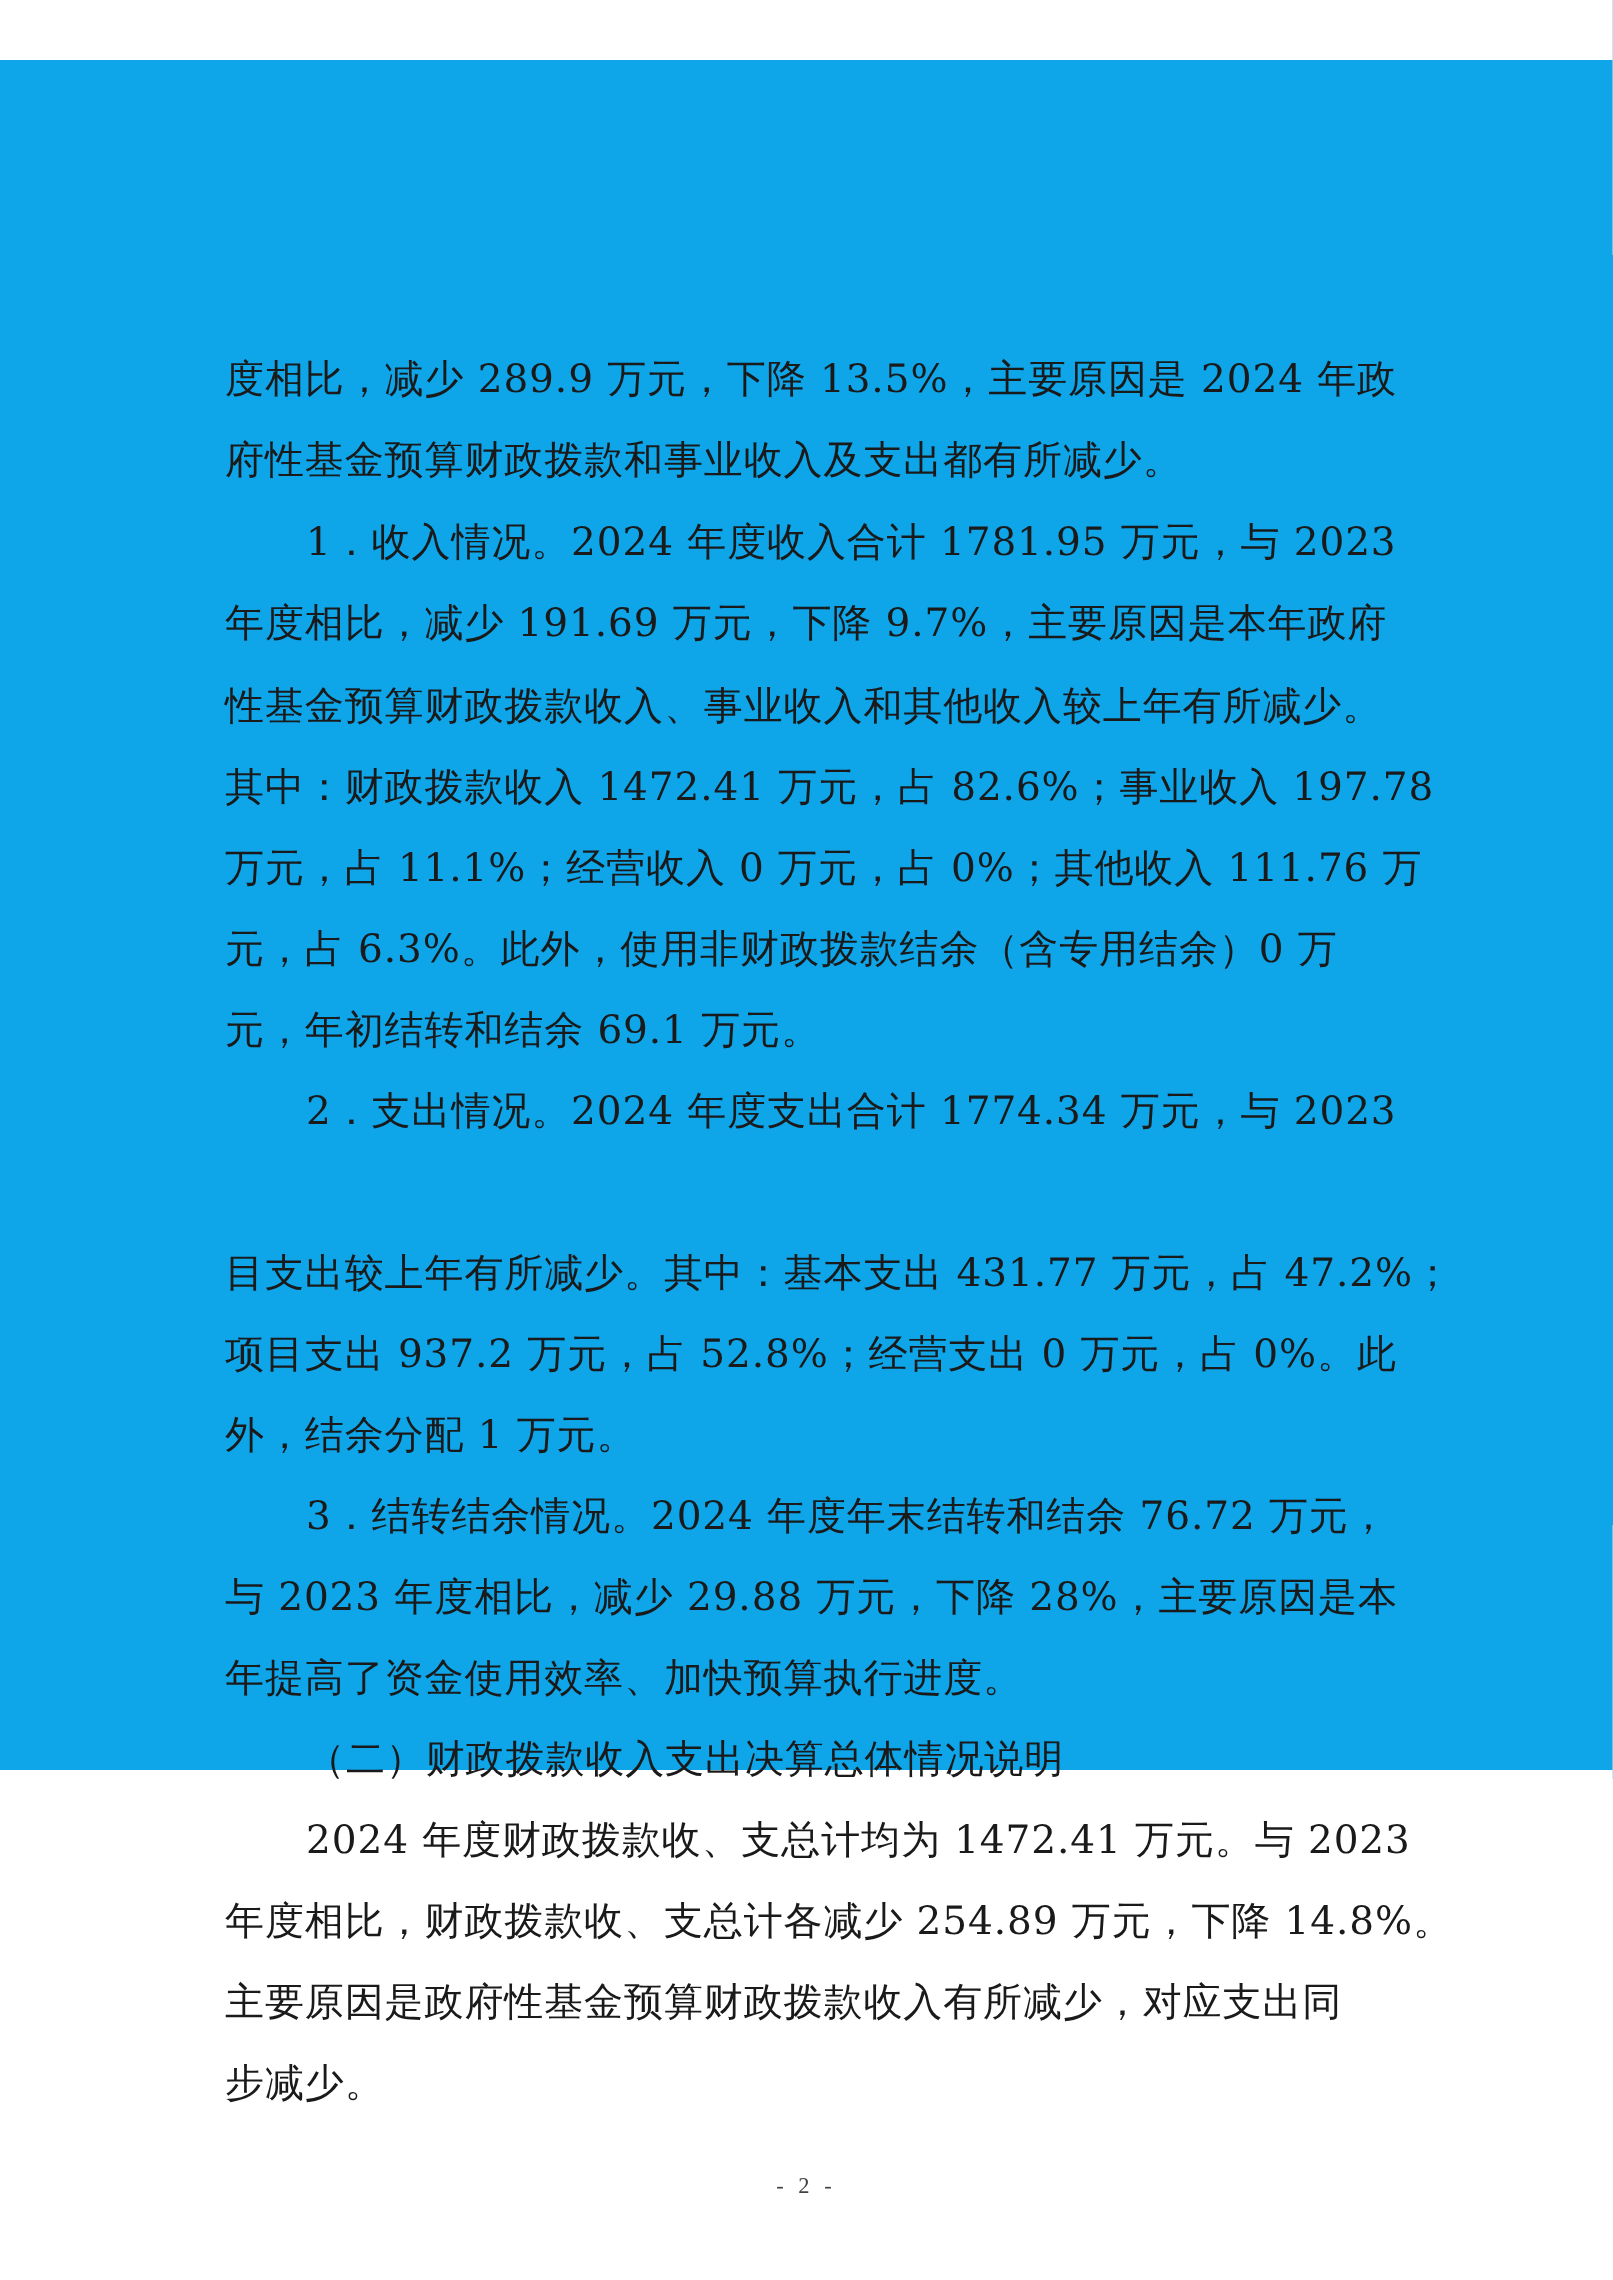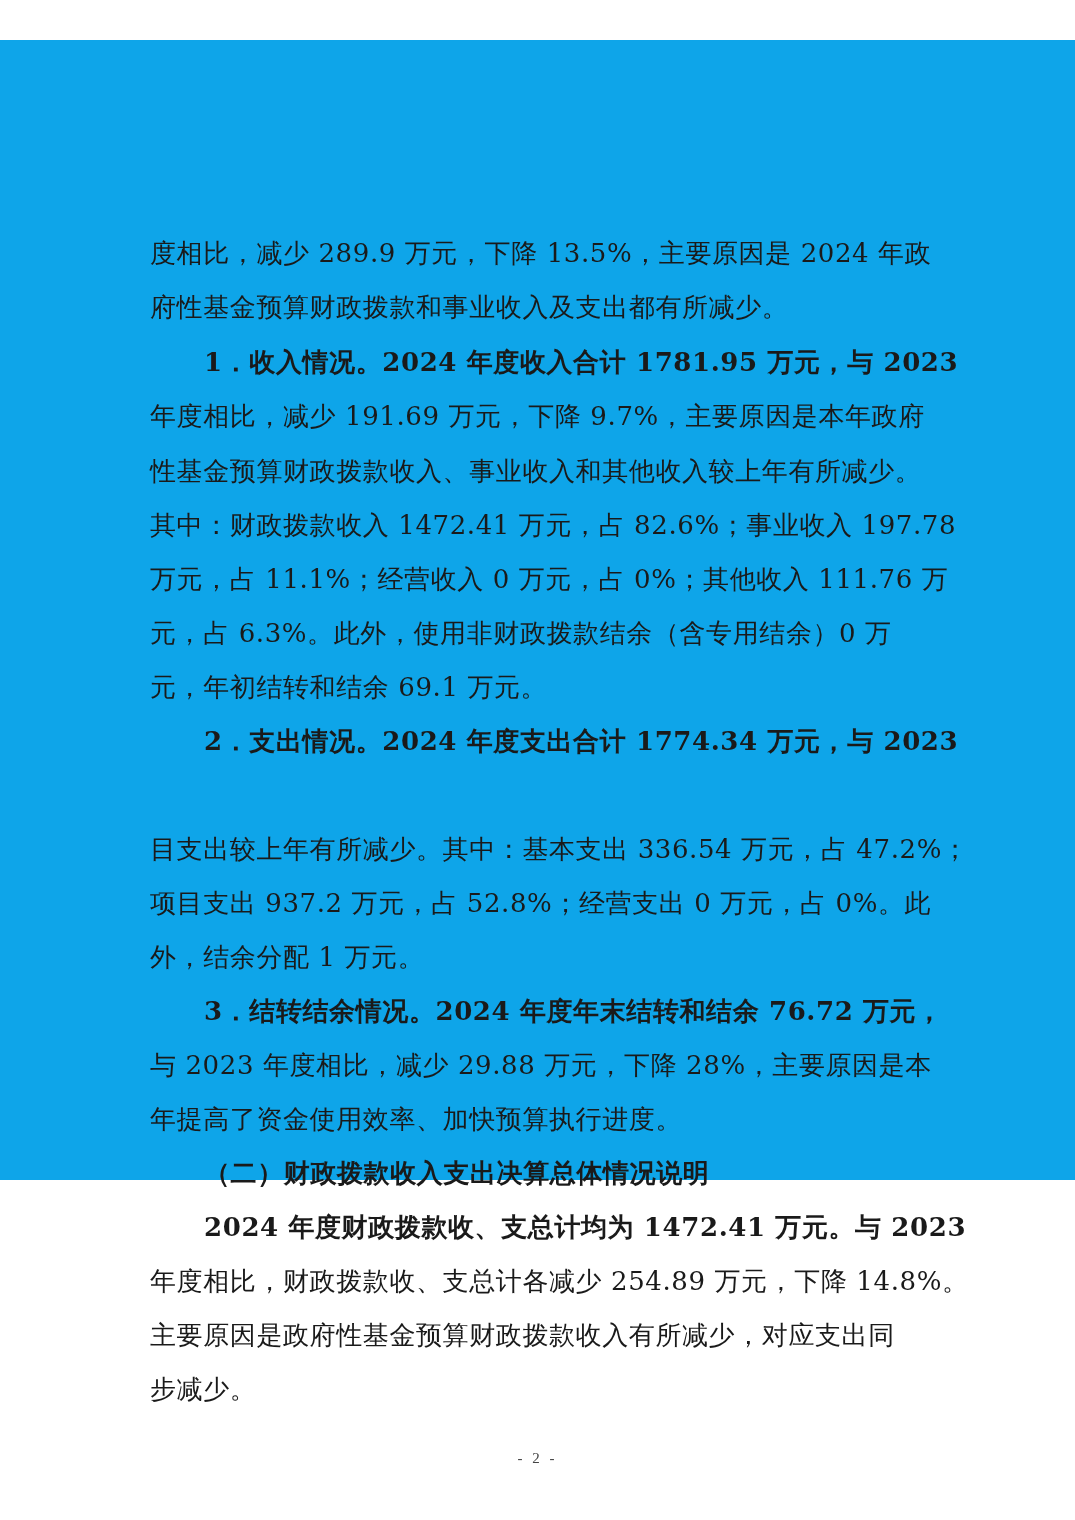--- a/index.html
+++ b/index.html
@@ -29,21 +29,20 @@
       left: 150px;
       width: 800px;
       font-size: 26px;
       line-height: 34px;
       white-space: nowrap;
       letter-spacing: 0.6px;
     }
     .line.indent {
       left: 204px;
       width: 746px;
-      font-weight: bold;
     }
     .line.heading {
       left: 204px;
     }
     .page-number {
       position: absolute;
       left: 0;
       width: 1075px;
       top: 1410px;
       text-align: center;
@@ -60,21 +59,21 @@
   <div class="line" style="top:196px">度相比，减少 289.9 万元，下降 13.5%，主要原因是 2024 年政</div>
   <div class="line" style="top:250px">府性基金预算财政拨款和事业收入及支出都有所减少。</div>
   <div class="line indent" style="top:305px">1．收入情况。2024 年度收入合计 1781.95 万元，与 2023</div>
   <div class="line" style="top:359px">年度相比，减少 191.69 万元，下降 9.7%，主要原因是本年政府</div>
   <div class="line" style="top:414px">性基金预算财政拨款收入、事业收入和其他收入较上年有所减少。</div>
   <div class="line" style="top:468px">其中：财政拨款收入 1472.41 万元，占 82.6%；事业收入 197.78</div>
   <div class="line" style="top:522px">万元，占 11.1%；经营收入 0 万元，占 0%；其他收入 111.76 万</div>
   <div class="line" style="top:576px">元，占 6.3%。此外，使用非财政拨款结余（含专用结余）0 万</div>
   <div class="line" style="top:630px">元，年初结转和结余 69.1 万元。</div>
   <div class="line indent" style="top:684px">2．支出情况。2024 年度支出合计 1774.34 万元，与 2023</div>
-  <div class="line" style="top:792px">目支出较上年有所减少。其中：基本支出 336.54 万元，占 47.2%；</div>
+  <div class="line" style="top:792px">目支出较上年有所减少。其中：基本支出 431.77 万元，占 47.2%；</div>
   <div class="line" style="top:846px">项目支出 937.2 万元，占 52.8%；经营支出 0 万元，占 0%。此</div>
   <div class="line" style="top:900px">外，结余分配 1 万元。</div>
   <div class="line indent" style="top:954px">3．结转结余情况。2024 年度年末结转和结余 76.72 万元，</div>
   <div class="line" style="top:1008px">与 2023 年度相比，减少 29.88 万元，下降 28%，主要原因是本</div>
   <div class="line indent heading" style="top:1116px">（二）财政拨款收入支出决算总体情况说明</div>
   <div class="line" style="top:1062px">年提高了资金使用效率、加快预算执行进度。</div>
   <div class="line indent" style="top:1170px">2024 年度财政拨款收、支总计均为 1472.41 万元。与 2023</div>
   <div class="line" style="top:1224px">年度相比，财政拨款收、支总计各减少 254.89 万元，下降 14.8%。</div>
   <div class="line" style="top:1278px">主要原因是政府性基金预算财政拨款收入有所减少，对应支出同</div>
   <div class="line" style="top:1332px">步减少。</div>

